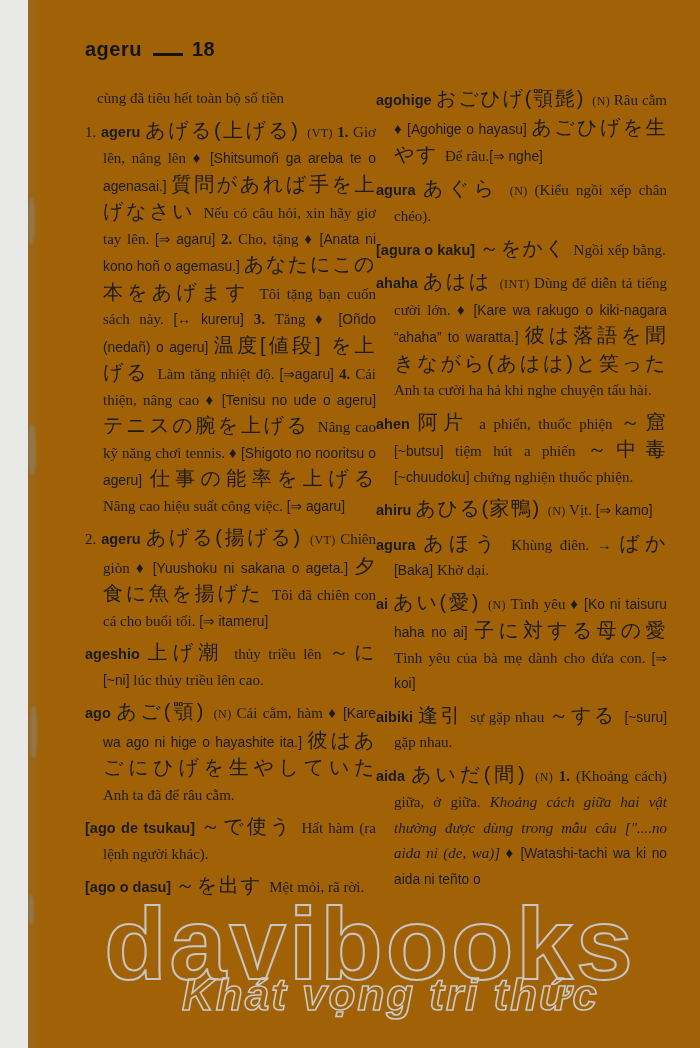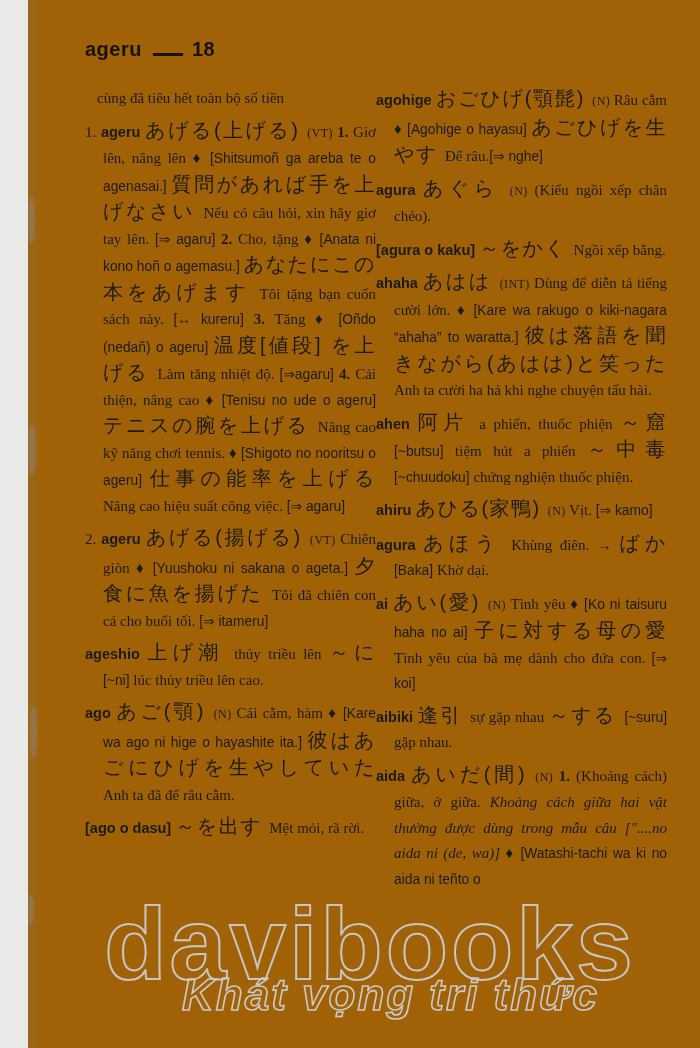--- a/index.html
+++ b/index.html
@@ -83,20 +83,21 @@
     <div class="wm2">Khát vọng tri thức</div>
   </div>
 
   <div class="columns">
     <div class="col">
         <p class="para cont"><span class="seg vn">cùng đã tiêu hết toàn bộ số tiền</span></p>
         <p class="para"><span class="seg vn">1. </span><span class="seg hw">ageru </span><span class="seg jp">あげる(上げる) </span><span class="seg sc">(VT) </span><span class="seg b">1. </span><span class="seg vn">Giơ lên, nâng lên ♦ </span><span class="seg rj">[Shitsumoñ ga areba te o agenasai.] </span><span class="seg jp">質問があれば手を上げなさい </span><span class="seg vn">Nếu có câu hỏi, xin hãy giơ tay lên. </span><span class="seg rj">[⇒ agaru] </span><span class="seg b">2. </span><span class="seg vn">Cho, tặng ♦ </span><span class="seg rj">[Anata ni kono hoñ o agemasu.] </span><span class="seg jp">あなたにこの本をあげます </span><span class="seg vn">Tôi tặng bạn cuốn sách này. </span><span class="seg rj">[↔ kureru] </span><span class="seg b">3. </span><span class="seg vn">Tăng ♦ </span><span class="seg rj">[Oñdo (nedañ) o ageru] </span><span class="seg jp">温度[値段] を上げる </span><span class="seg vn">Làm tăng nhiệt độ. </span><span class="seg rj">[⇒agaru] </span><span class="seg b">4. </span><span class="seg vn">Cải thiện, nâng cao ♦ </span><span class="seg rj">[Tenisu no ude o ageru] </span><span class="seg jp">テニスの腕を上げる </span><span class="seg vn">Nâng cao kỹ năng chơi tennis. ♦ </span><span class="seg rj">[Shigoto no nooritsu o ageru] </span><span class="seg jp">仕事の能率を上げる </span><span class="seg vn">Nâng cao hiệu suất công việc. </span><span class="seg rj">[⇒ agaru]</span></p>
         <p class="para"><span class="seg vn">2. </span><span class="seg hw">ageru </span><span class="seg jp">あげる(揚げる) </span><span class="seg sc">(VT) </span><span class="seg vn">Chiên giòn ♦ </span><span class="seg rj">[Yuushoku ni sakana o ageta.] </span><span class="seg jp">夕食に魚を揚げた </span><span class="seg vn">Tôi đã chiên con cá cho buổi tối. </span><span class="seg rj">[⇒ itameru]</span></p>
         <p class="para"><span class="seg hw">ageshio </span><span class="seg jp">上げ潮 </span><span class="seg vn">thủy triều lên </span><span class="seg jp">～に </span><span class="seg rj">[~ni] </span><span class="seg vn">lúc thủy triều lên cao.</span></p>
         <p class="para"><span class="seg hw">ago </span><span class="seg jp">あご(顎) </span><span class="seg sc">(N) </span><span class="seg vn">Cái cằm, hàm ♦ </span><span class="seg rj">[Kare wa ago ni hige o hayashite ita.] </span><span class="seg jp">彼はあごにひげを生やしていた </span><span class="seg vn">Anh ta đã để râu cằm.</span></p>
+        <p class="para"><span class="seg hw">[ago de tsukau] </span><span class="seg jp">～で使う </span><span class="seg vn">Hất hàm (ra lệnh người khác).</span></p>
         <p class="para"><span class="seg hw">[ago o dasu] </span><span class="seg jp">～を出す </span><span class="seg vn">Mệt mỏi, rã rời.</span></p>
       </div>
     <div class="col">
         <p class="para"><span class="seg hw">agohige </span><span class="seg jp">おごひげ(顎髭) </span><span class="seg sc">(N) </span><span class="seg vn">Râu cằm ♦ </span><span class="seg rj">[Agohige o hayasu] </span><span class="seg jp">あごひげを生やす </span><span class="seg vn">Để râu.</span><span class="seg rj">[⇒ nghe]</span></p>
         <p class="para"><span class="seg hw">agura </span><span class="seg jp">あぐら </span><span class="seg sc">(N) </span><span class="seg vn">(Kiểu ngồi xếp chân chéo).</span></p>
         <p class="para"><span class="seg hw">[agura o kaku] </span><span class="seg jp">～をかく </span><span class="seg vn">Ngồi xếp bằng.</span></p>
         <p class="para"><span class="seg hw">ahaha </span><span class="seg jp">あはは </span><span class="seg sc">(INT) </span><span class="seg vn">Dùng để diễn tả tiếng cười lớn. ♦ </span><span class="seg rj">[Kare wa rakugo o kiki-nagara “ahaha” to waratta.] </span><span class="seg jp">彼は落語を聞きながら(あはは)と笑った </span><span class="seg vn">Anh ta cười ha hả khi nghe chuyện tấu hài.</span></p>
         <p class="para"><span class="seg hw">ahen </span><span class="seg jp">阿片 </span><span class="seg vn">a phiến, thuốc phiện </span><span class="seg jp">～窟 </span><span class="seg rj">[~butsu] </span><span class="seg vn">tiệm hút a phiến </span><span class="seg jp">～中毒 </span><span class="seg rj">[~chuudoku] </span><span class="seg vn">chứng nghiện thuốc phiện.</span></p>
         <p class="para"><span class="seg hw">ahiru </span><span class="seg jp">あひる(家鴨) </span><span class="seg sc">(N) </span><span class="seg vn">Vịt. </span><span class="seg rj">[⇒ kamo]</span></p>
         <p class="para"><span class="seg hw">agura </span><span class="seg jp">あほう </span><span class="seg vn">Khùng điên. → </span><span class="seg jp">ばか </span><span class="seg rj">[Baka] </span><span class="seg vn">Khờ dại.</span></p>

